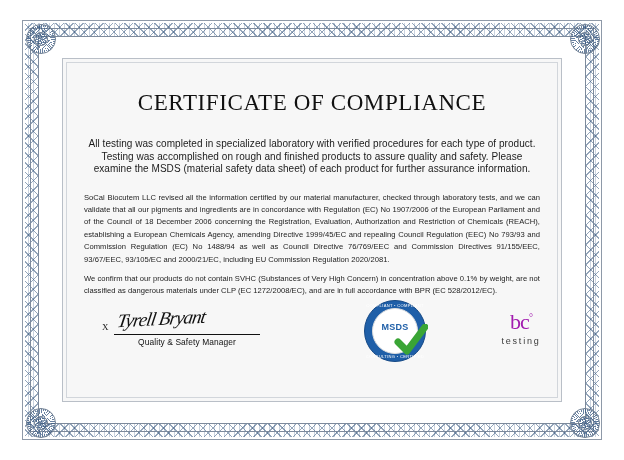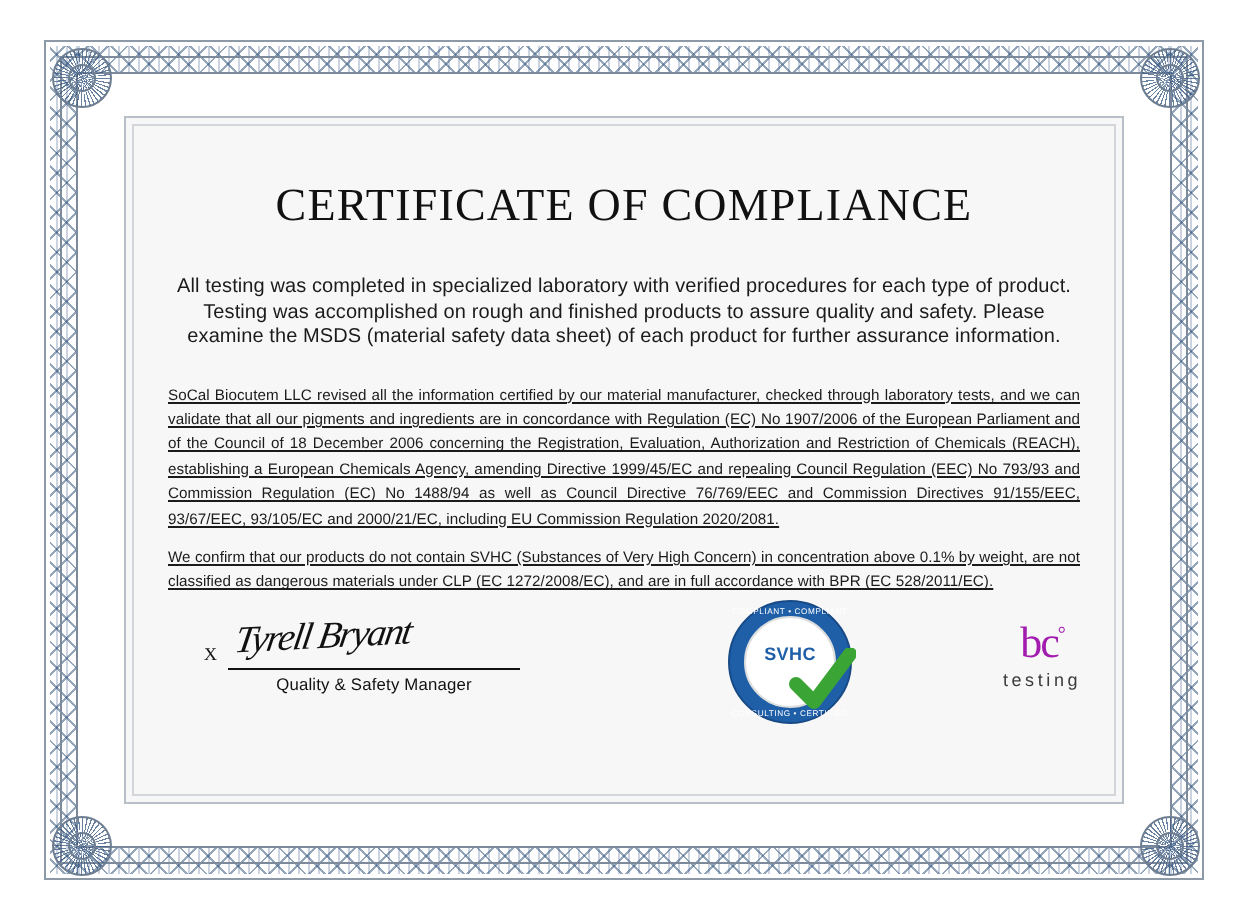--- a/index.html
+++ b/index.html
@@ -155,21 +155,20 @@
 
   .body-block {
     margin-top: 16px;
     text-align: justify;
     font-family: "Liberation Sans", sans-serif;
     font-size: 7.6px;
     line-height: 12.4px;
     color: #1b1b1b;
     padding: 0 6px;
     letter-spacing: 0.03px;
-    text-decoration: underline;
   }
   .body-block p {
     margin: 0 0 7px 0;
   }
   .body-block p:last-child { margin-bottom: 0; }
 
   
   .sign-row {
     position: absolute;
     left: 24px;
@@ -322,35 +321,35 @@
   <div class="inner-panel-line"></div>
 
   <div class="content">
 
     <h1 class="cert-title">CERTIFICATE OF COMPLIANCE</h1>
 
     <div class="intro-block">All testing was completed in specialized laboratory with verified procedures for each type of product. Testing was accomplished on rough and finished products to assure quality and safety. Please examine the MSDS (material safety data sheet) of each product for further assurance information.</div>
 
     <div class="body-block">
       <p>SoCal Biocutem LLC revised all the information certified by our material manufacturer, checked through laboratory tests, and we can validate that all our pigments and ingredients are in concordance with Regulation (EC) No 1907/2006 of the European Parliament and of the Council of 18 December 2006 concerning the Registration, Evaluation, Authorization and Restriction of Chemicals (REACH), establishing a European Chemicals Agency, amending Directive 1999/45/EC and repealing Council Regulation (EEC) No 793/93 and Commission Regulation (EC) No 1488/94 as well as Council Directive 76/769/EEC and Commission Directives 91/155/EEC, 93/67/EEC, 93/105/EC and 2000/21/EC, including EU Commission Regulation 2020/2081.</p>
-      <p>We confirm that our products do not contain SVHC (Substances of Very High Concern) in concentration above 0.1% by weight, are not classified as dangerous materials under CLP (EC 1272/2008/EC), and are in full accordance with BPR (EC 528/2011/EC).</p>
+      <p>We confirm that our products do not contain SVHC (Substances of Very High Concern) in concentration above 0.1% by weight, are not classified as dangerous materials under CLP (EC 1272/2008/EC), and are in full accordance with BPR (EC 528/2012/EC).</p>
     </div>
 
     <div class="sign-row">
       <span class="sign-x">X</span>
       <span class="signature-script">Tyrell Bryant</span>
       <div class="sign-line"></div>
       <div class="sign-title">Quality &amp; Safety Manager</div>
     </div>
 
     <div class="reach-seal">
       <div class="reach-ring"></div>
       <div class="reach-arc-top">COMPLIANT • COMPLIANT</div>
       <div class="reach-inner"></div>
-      <div class="reach-word">SVHC</div>
+      <div class="reach-word">MSDS</div>
       <div class="reach-arc-bottom">CONSULTING • CERTIFIED</div>
       <svg class="reach-check" viewBox="0 0 34 34">
         <path d="M4 18 L13 27 L31 3" fill="none" stroke="#3aa535" stroke-width="7" stroke-linecap="round" stroke-linejoin="round"></path>
       </svg>
     </div>
 
     <div class="brand-logo">
       <div class="brand-mark">
         <span>bc</span><sup>°</sup>
       </div>

